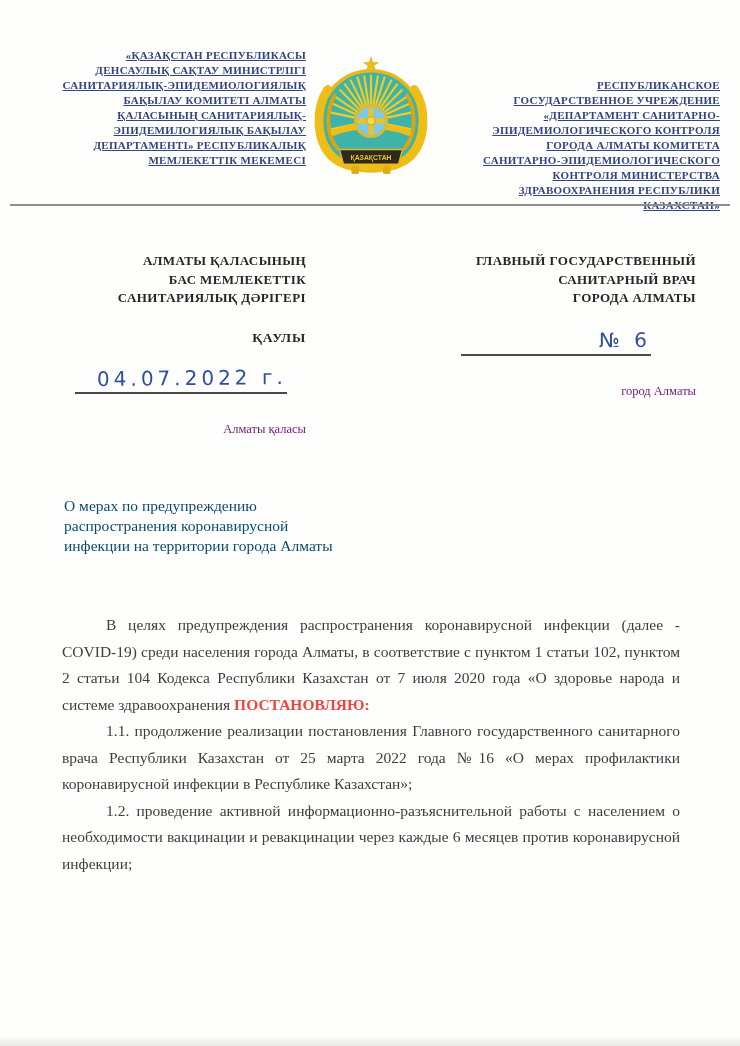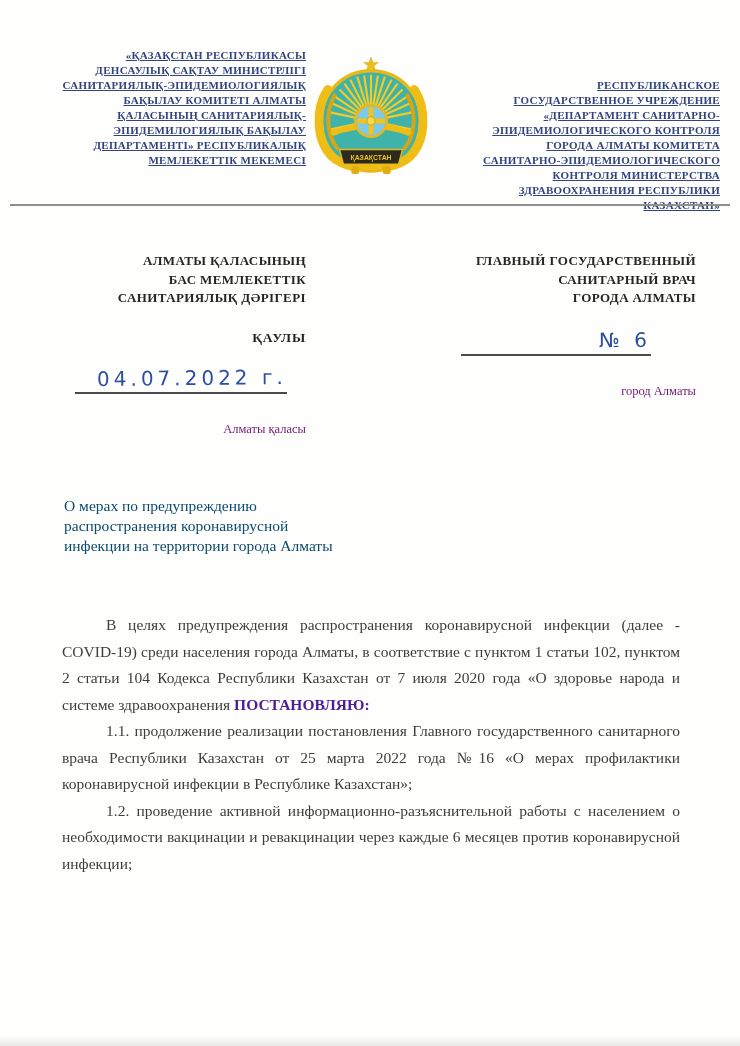--- a/index.html
+++ b/index.html
@@ -103,21 +103,21 @@
     position: absolute;
     top: 612px;
     left: 62px;
     width: 618px;
     font-size: 15.5px;
     line-height: 26.5px;
     text-align: justify;
     color: #3d3d3d;
   }
   .body-text p { margin: 0; text-indent: 44px; }
-  .bold-inline { font-weight: bold; color: #4c1d95; }
+  .bold-inline { font-weight: bold; color: #ef4444; }
   .scan-edge {
     position: absolute;
     bottom: 0; left: 0; right: 0;
     height: 10px;
     background: linear-gradient(#fefefd, #e8e8e5);
   }
 </style>
 </head>
 <body>
 

